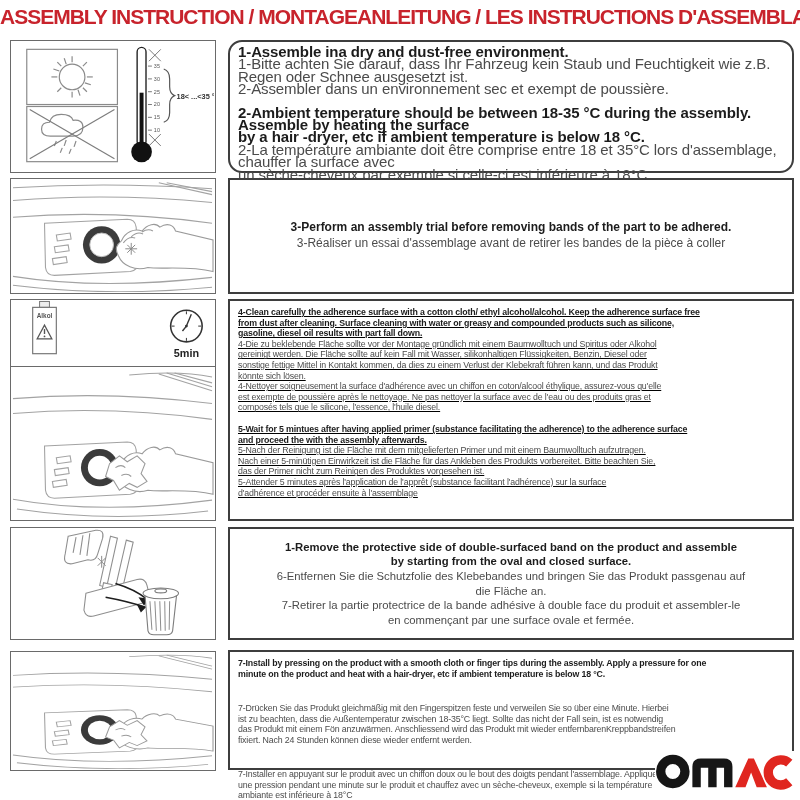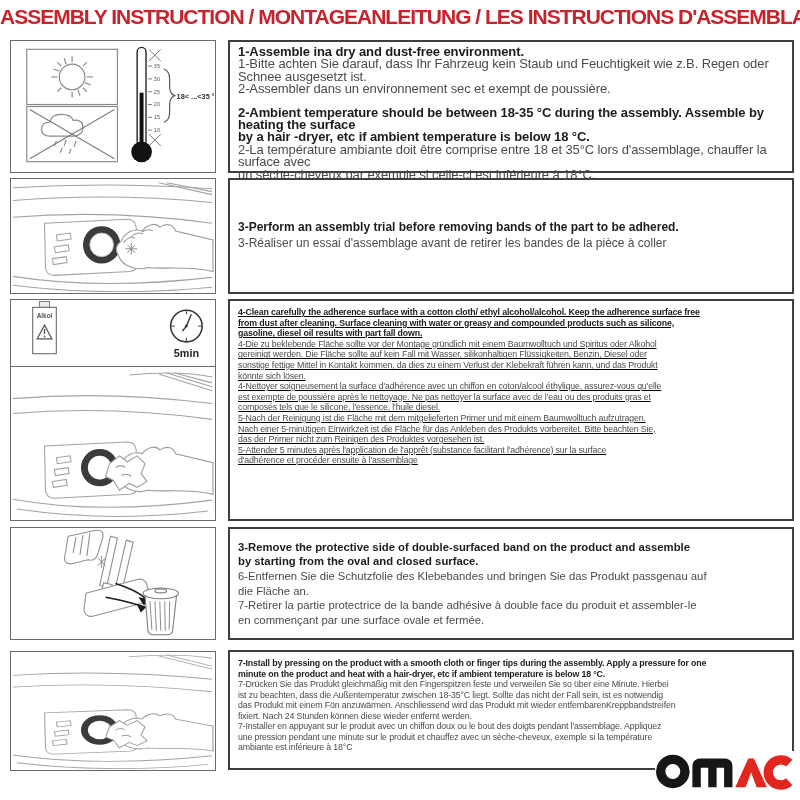--- a/index.html
+++ b/index.html
@@ -4,39 +4,39 @@
 <style>
   html,body{margin:0;padding:0;background:#ffffff;}
   #page{position:relative;width:800px;height:800px;background:#fff;
         font-family:"Liberation Sans", sans-serif;overflow:hidden;}
   .title{position:absolute;top:5px;left:0;width:800px;text-align:center;
          color:#c8232c;font-weight:bold;font-size:21px;letter-spacing:-1px;
          white-space:nowrap;}
   .cell{position:absolute;background:#fff;box-sizing:border-box;}
   .img-cell{border:1.5px solid #6a6a6a;}
   .text-cell{border:2px solid #3e3e3e;padding:4px 8px;display:flex;flex-direction:column;}
-  .center{justify-content:center;}
+  .center{justify-content:center;text-align:center;}
   #img1{left:10px;top:40px;width:206px;height:133px;}
   #txt1{left:228px;top:40px;width:566px;height:133px;}
   #img2{left:10px;top:178px;width:206px;height:116px;}
   #txt2{left:228px;top:178px;width:566px;height:116px;}
   #img3{left:10px;top:299px;width:206px;height:222px;}
   #txt3{left:228px;top:299px;width:566px;height:222px;padding-top:6px;text-decoration:underline;}
   #img4{left:10px;top:527px;width:206px;height:113px;}
   #txt4{left:228px;top:527px;width:566px;height:113px;}
   #img5{left:10px;top:651px;width:206px;height:120px;}
   #txt5{left:228px;top:650px;width:566px;height:120px;padding-top:6px;}
   .para{white-space:pre-line;}
   .p-b{font-weight:bold;color:#1c1c1c;}
   .p-n{color:#4b4b4b;}
-  .s1{font-size:13px;line-height:12.4px;letter-spacing:-0.1px;}
+  .s1{font-size:15px;line-height:12.4px;letter-spacing:-0.1px;border-radius:14px;}
   .s2{font-size:12px;line-height:15.6px;}
   .s3{font-size:8.8px;line-height:10.6px;letter-spacing:-0.15px;}
   .s4{font-size:11.3px;line-height:14.6px;}
-  .s5{font-size:8.8px;line-height:10.5px;letter-spacing:-0.15px;}
+  .s5{font-size:8.8px;line-height:10.5px;letter-spacing:-0.15px;gap:24px;}
   .gap{margin-top:11px;}
   .subdivider{position:absolute;left:0;top:66px;width:100%;height:0;
               border-top:1.5px solid #6a6a6a;}
   #logo{position:absolute;left:655px;top:751px;width:140px;height:41px;background:#fff;}
   .sr{position:absolute;width:1px;height:1px;overflow:hidden;clip:rect(0 0 0 0);}
   svg{display:block;}
 </style>
 </head>
 <body>
 
@@ -212,20 +212,22 @@
     <div class="para p-b">4-Clean carefully the adherence surface with a cotton cloth/ ethyl alcohol/alcohol. Keep the adherence surface free
 from dust after cleaning. Surface cleaning with water or greasy and compounded products such as silicone,
 gasoline, diesel oil results with part fall down.</div>
     <div class="para p-n">4-Die zu beklebende Fläche sollte vor der Montage gründlich mit einem Baumwolltuch und Spiritus oder Alkohol
 gereinigt werden. Die Fläche sollte auf kein Fall mit Wasser, silikonhaltigen Flüssigkeiten, Benzin, Diesel oder
 sonstige fettige Mittel in Kontakt kommen, da dies zu einem Verlust der Klebekraft führen kann, und das Produkt
 könnte sich lösen.</div>
     <div class="para p-n">4-Nettoyer soigneusement la surface d'adhérence avec un chiffon en coton/alcool éthylique, assurez-vous qu'elle
 est exempte de poussière après le nettoyage. Ne pas nettoyer la surface avec de l'eau ou des produits gras et
 composés tels que le silicone, l'essence, l'huile diesel.</div>
+    <div class="para p-b gap">5-Wait for 5 mintues after having applied primer (substance facilitating the adherence) to the adherence surface
+and proceed the with the assembly afterwards.</div>
     <div class="para p-n">5-Nach der Reinigung ist die Fläche mit dem mitgelieferten Primer und mit einem Baumwolltuch aufzutragen.
 Nach einer 5-minütigen Einwirkzeit ist die Fläche für das Ankleben des Produkts vorbereitet. Bitte beachten Sie,
 das der Primer nicht zum Reinigen des Produktes vorgesehen ist.</div>
     <div class="para p-n">5-Attender 5 minutes après l'application de l'apprêt (substance facilitant l'adhérence) sur la surface
 d'adhérence et procéder ensuite à l'assemblage</div>
   </div>
 
   <div class="cell img-cell" id="img4">
     <svg viewBox="0 0 206 111" width="203" height="110">
       <g stroke="#8f8f8f" fill="#ffffff" stroke-width="1.1">
@@ -259,21 +261,21 @@
             <line x1="146" y1="74" x2="147.5" y2="104"></line>
           <line x1="151" y1="74" x2="152" y2="104"></line>
             <line x1="156" y1="74" x2="156.5" y2="104"></line>
           <line x1="161" y1="74" x2="160.5" y2="103"></line>
         </g>
       </g>
     </svg>
   </div>
 
   <div class="cell text-cell s4 center" id="txt4">
-    <div class="para p-b">3-Remove the protective side of double-surfaced band on the product and assemble
+    <div class="para p-b">1-Remove the protective side of double-surfaced band on the product and assemble
 by starting from the oval and closed surface.</div>
     <div class="para p-n">6-Entfernen Sie die Schutzfolie des Klebebandes und bringen Sie das Produkt passgenau auf
 die Fläche an.</div>
     <div class="para p-n">7-Retirer la partie protectrice de la bande adhésive à double face du produit et assembler-le
 en commençant par une surface ovale et fermée.</div>
   </div>
 
   <div class="cell img-cell" id="img5">
     <svg viewBox="0 0 206 150" width="203" height="117" preserveAspectRatio="none">
       <g stroke="#a3a3a3" fill="none" stroke-width="1.1">

